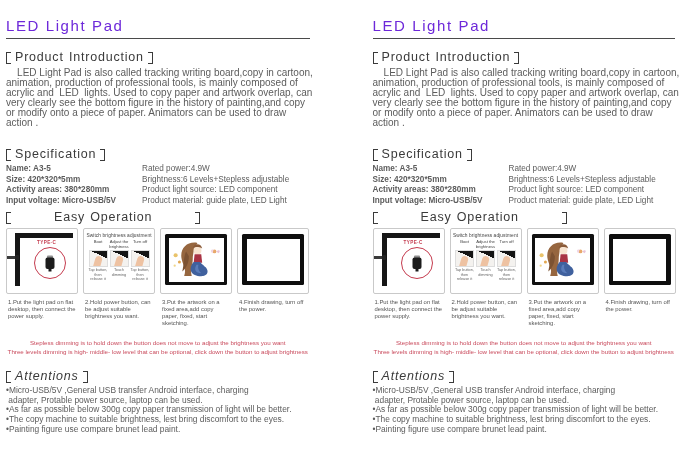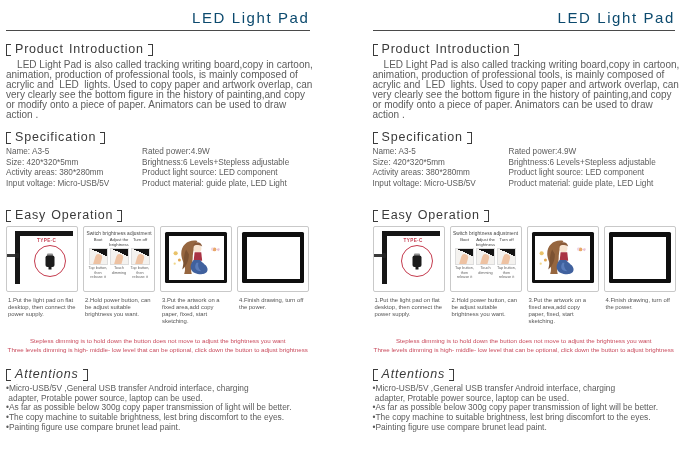--- a/index.html
+++ b/index.html
@@ -1,37 +1,37 @@
 <!DOCTYPE html>
 <html><head>
 <meta charset="utf-8">
 <style>
   html,body{margin:0;padding:0;background:#fff;overflow:hidden;}
   .page{width:679px;height:455px;background:#fff;display:flex;font-family:"Liberation Sans",sans-serif;}
   .panel{width:50%;box-sizing:border-box;}
   .panel:nth-child(1){padding:3px 30px 0 6px;}
   .panel:nth-child(2){padding:3px 4px 0 33px;}
 
-  .title{font-size:15px;font-weight:400;letter-spacing:1.6px;color:#0c4a6e;text-align:right;margin:6px 0 0;}
+  .title{font-size:15px;font-weight:400;letter-spacing:1.6px;color:#6d28d9;text-align:left;margin:14px 0 0;}
   .rule{border-top:1px solid #4a4a4a;margin-top:4px;height:0;}
 
   .sec-heading{display:flex;align-items:flex-end;font-size:12.5px;font-weight:400;color:#3a3a3a;letter-spacing:0.8px;word-spacing:1px;}
   .bk{width:5px;height:12px;box-sizing:border-box;display:inline-block;border:1.5px solid #3a3a3a;}
   .bk.open{border-right:0;margin-right:4px;}
   .bk.close{border-left:0;margin-left:4px;}
   .mt-intro{margin-top:11px;}
-  .mt-spec{margin-top:10px;}
-  .mt-easy{margin-top:19px;}
+  .mt-spec{margin-top:19px;}
+  .mt-easy{margin-top:4px;gap:39px;}
   .mt-att{margin-top:13px;font-style:italic;}
 
   .para{margin-top:4px;font-size:10px;line-height:10px;color:#5c5c5c;}
   .pline{white-space:pre;}
 
   .spec-grid{display:flex;margin-top:3px;font-size:8.2px;line-height:10.6px;color:#5c5c5c;}
-  .spec-col.left{width:136px;}
+  .spec-col.left{width:136px;font-weight:bold;}
   .spec-col.right{flex:1;}
 
   .cards{display:flex;gap:5px;margin-top:4px;}
   .card{width:72px;height:66px;flex:0 0 72px;background:#fff;border:1px solid #c9c9c9;border-radius:2px;position:relative;box-sizing:border-box;overflow:hidden;}
 
   
   .pad1-top{position:absolute;left:8px;right:4px;top:4px;height:5px;background:#161616;
     background-image:repeating-linear-gradient(90deg,rgba(255,255,255,.65) 0 .5px,transparent .5px 4px);}
   .pad1-left{position:absolute;left:8px;top:4px;bottom:7px;width:5px;background:#161616;
     background-image:repeating-linear-gradient(0deg,rgba(255,255,255,.65) 0 .5px,transparent .5px 4px);}

